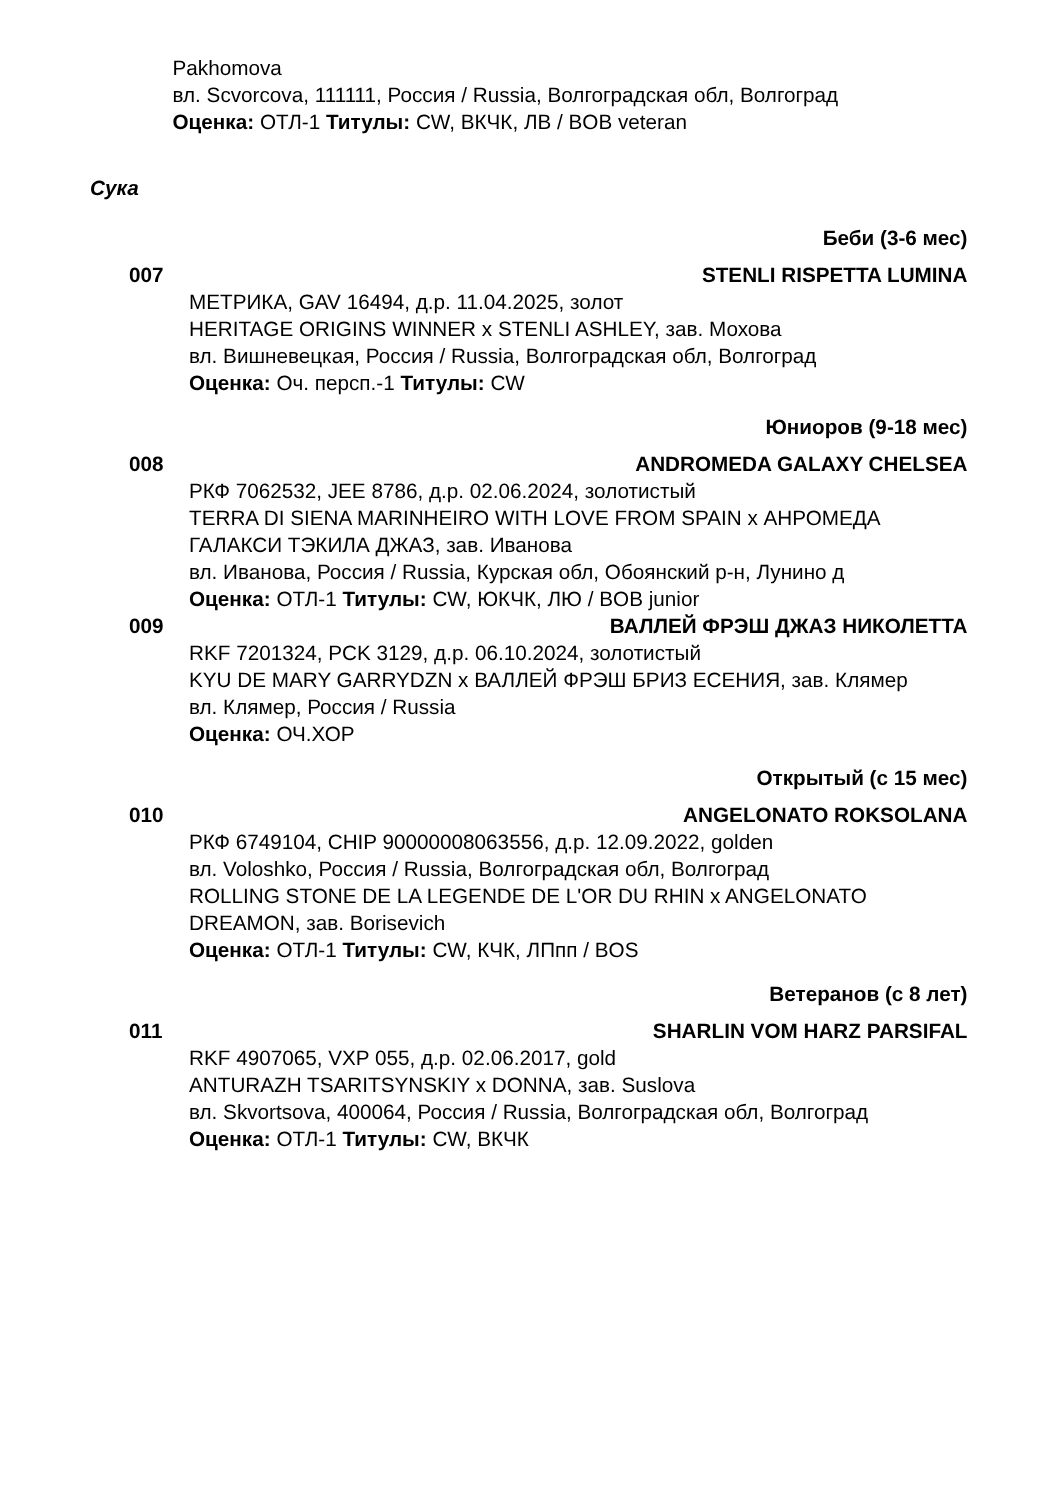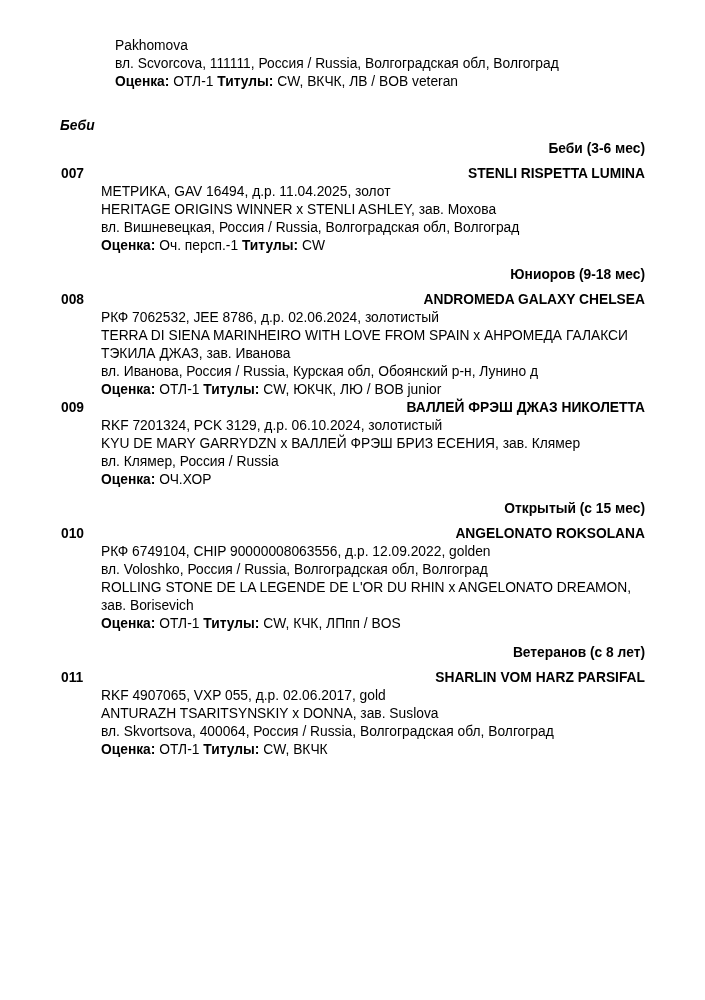--- a/index.html
+++ b/index.html
@@ -31,26 +31,26 @@
     font-style: italic;
     margin-top: 26px;
   }
   .class-heading {
     text-align: right;
     font-weight: bold;
     margin-top: 11px;
     margin-bottom: 7px;
   }
   .class-section.first .class-heading {
-    margin-top: 5px;
+    margin-top: 15px;
   }
   .entry {
     display: flex;
     align-items: flex-start;
-    margin-left: 1px;
+    margin-left: 26px;
   }
   .entry-num {
     width: 40px;
     flex-shrink: 0;
     font-weight: bold;
   }
   .entry-body {
     flex: 1;
     min-width: 0;
   }
@@ -68,21 +68,21 @@
     <div class="line">Pakhomova</div>
     <div class="line">вл. Scvorcova, 111111, Россия / Russia, Волгоградская обл, Волгоград</div>
     <div class="line">
       <span class="b">Оценка:</span>
       <span>ОТЛ-1</span>
       <span class="b">Титулы:</span>
       <span>CW, ВКЧК, ЛВ / BOB veteran</span>
     </div>
   </div>
 
-  <div class="sex-heading">Беби</div>
+  <div class="sex-heading">Сука</div>
 
   <div class="class-section first">
     <div class="class-heading">Беби (3-6 мес)</div>
 
     <div class="entry">
       <div class="entry-num">007</div>
       <div class="entry-body">
         <div class="entry-name">STENLI RISPETTA LUMINA</div>
         <div class="line">МЕТРИКА, GAV 16494, д.р. 11.04.2025, золот</div>
         <div class="line">HERITAGE ORIGINS WINNER x STENLI ASHLEY, зав. Мохова</div>

